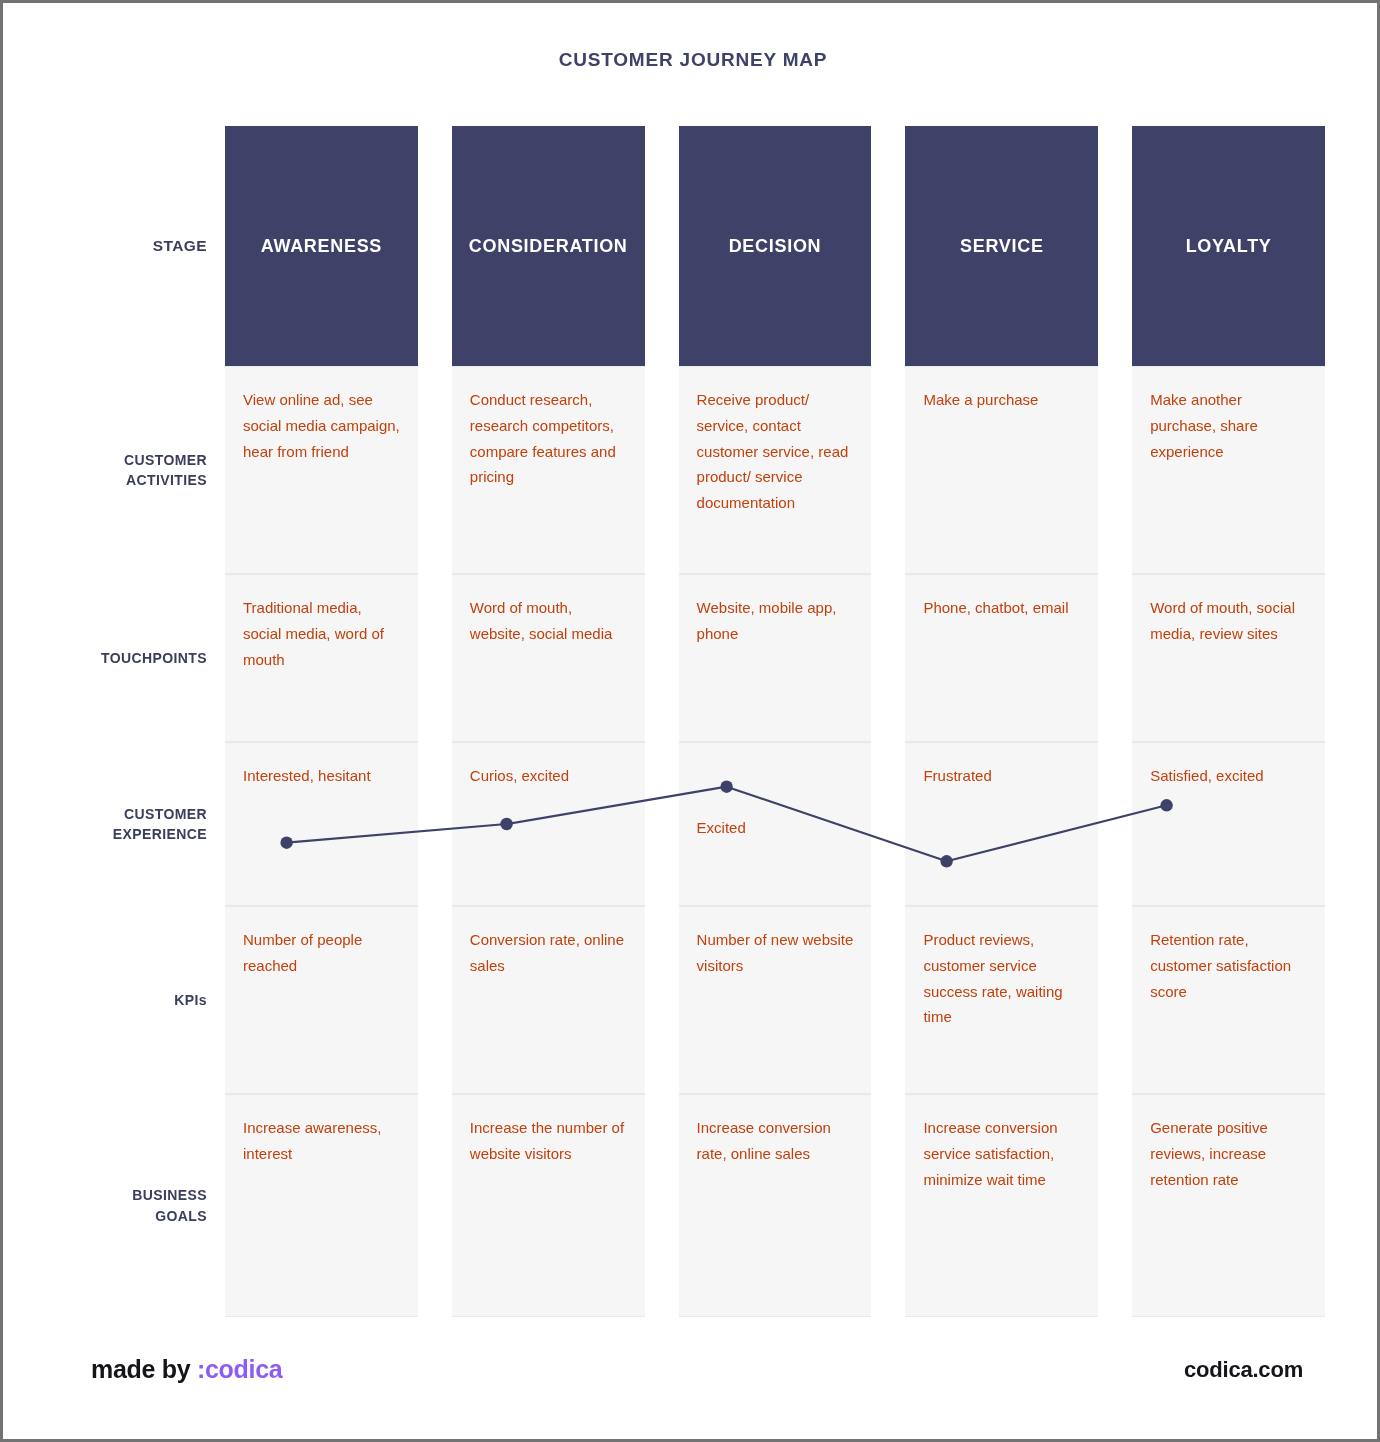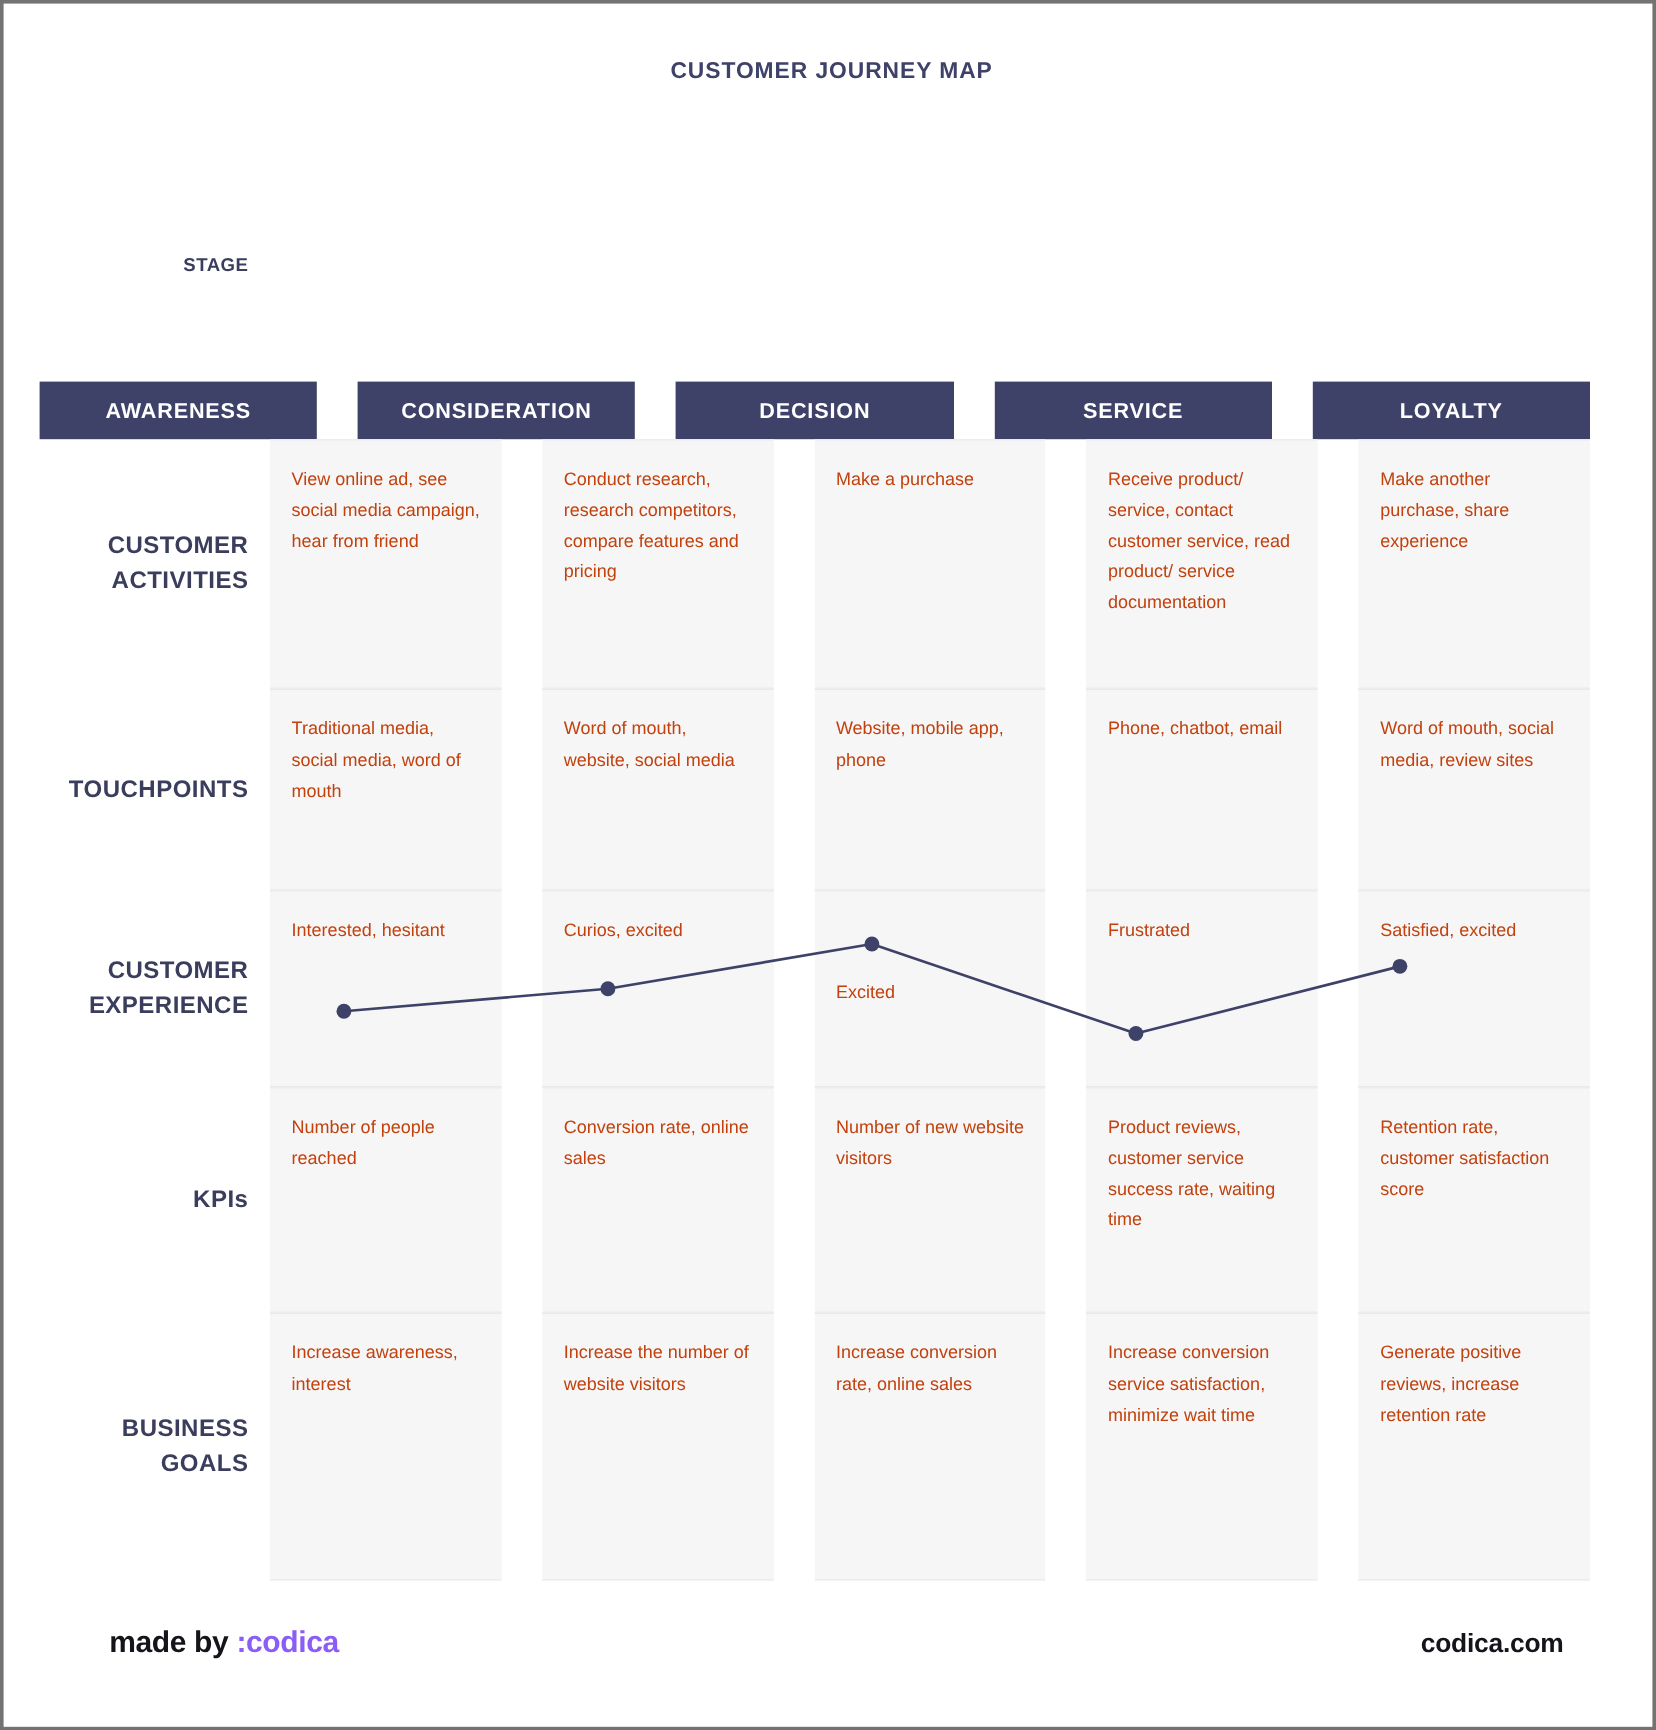--- a/index.html
+++ b/index.html
@@ -49,21 +49,21 @@
   }
 
   .row-label {
     width: 192px;
     flex: 0 0 192px;
     display: flex;
     align-items: center;
     justify-content: flex-end;
     padding-right: 18px;
     text-align: right;
-    font-size: 20px;
+    font-size: 14px;
     font-weight: 700;
     letter-spacing: 0.4px;
     line-height: 1.45;
     color: #3a3d5c;
   }
 
   .cells {
     flex: 1;
     display: flex;
     gap: 34px;
@@ -87,21 +87,21 @@
     color: #ffffff;
     border: none;
     display: flex;
     align-items: center;
     justify-content: center;
     font-size: 18px;
     font-weight: 700;
     letter-spacing: 0.7px;
     padding: 0;
   }
-  .row-header { height: 240px; flex-direction: column; }
+  .row-header { height: 240px; }
   .row-header .row-label {
     font-size: 15.5px;
     align-items: center;
   }
 
   .row-activities { height: 208px; }
   .row-touchpoints { height: 168px; }
   .row-experience { height: 164px; }
   .row-kpis       { height: 188px; }
   .row-goals      { height: 223px; }
@@ -167,22 +167,22 @@
         <div class="cell">LOYALTY</div>
       </div>
     </div>
 
     <div class="row row-activities">
       <div class="row-label" style="white-space:pre-line">CUSTOMER
 ACTIVITIES</div>
       <div class="cells">
         <div class="cell">View online ad, see social media campaign, hear from friend</div>
         <div class="cell">Conduct research, research competitors, compare features and pricing</div>
+        <div class="cell">Receive product/ service, contact customer service, read product/ service documentation</div>
         <div class="cell">Make a purchase</div>
-        <div class="cell">Receive product/ service, contact customer service, read product/ service documentation</div>
         <div class="cell">Make another purchase, share experience</div>
       </div>
     </div>
 
     <div class="row row-touchpoints">
       <div class="row-label">TOUCHPOINTS</div>
       <div class="cells">
         <div class="cell">Traditional media, social media, word of mouth</div>
         <div class="cell">Word of mouth, website, social media</div>
         <div class="cell">Website, mobile app, phone</div>

